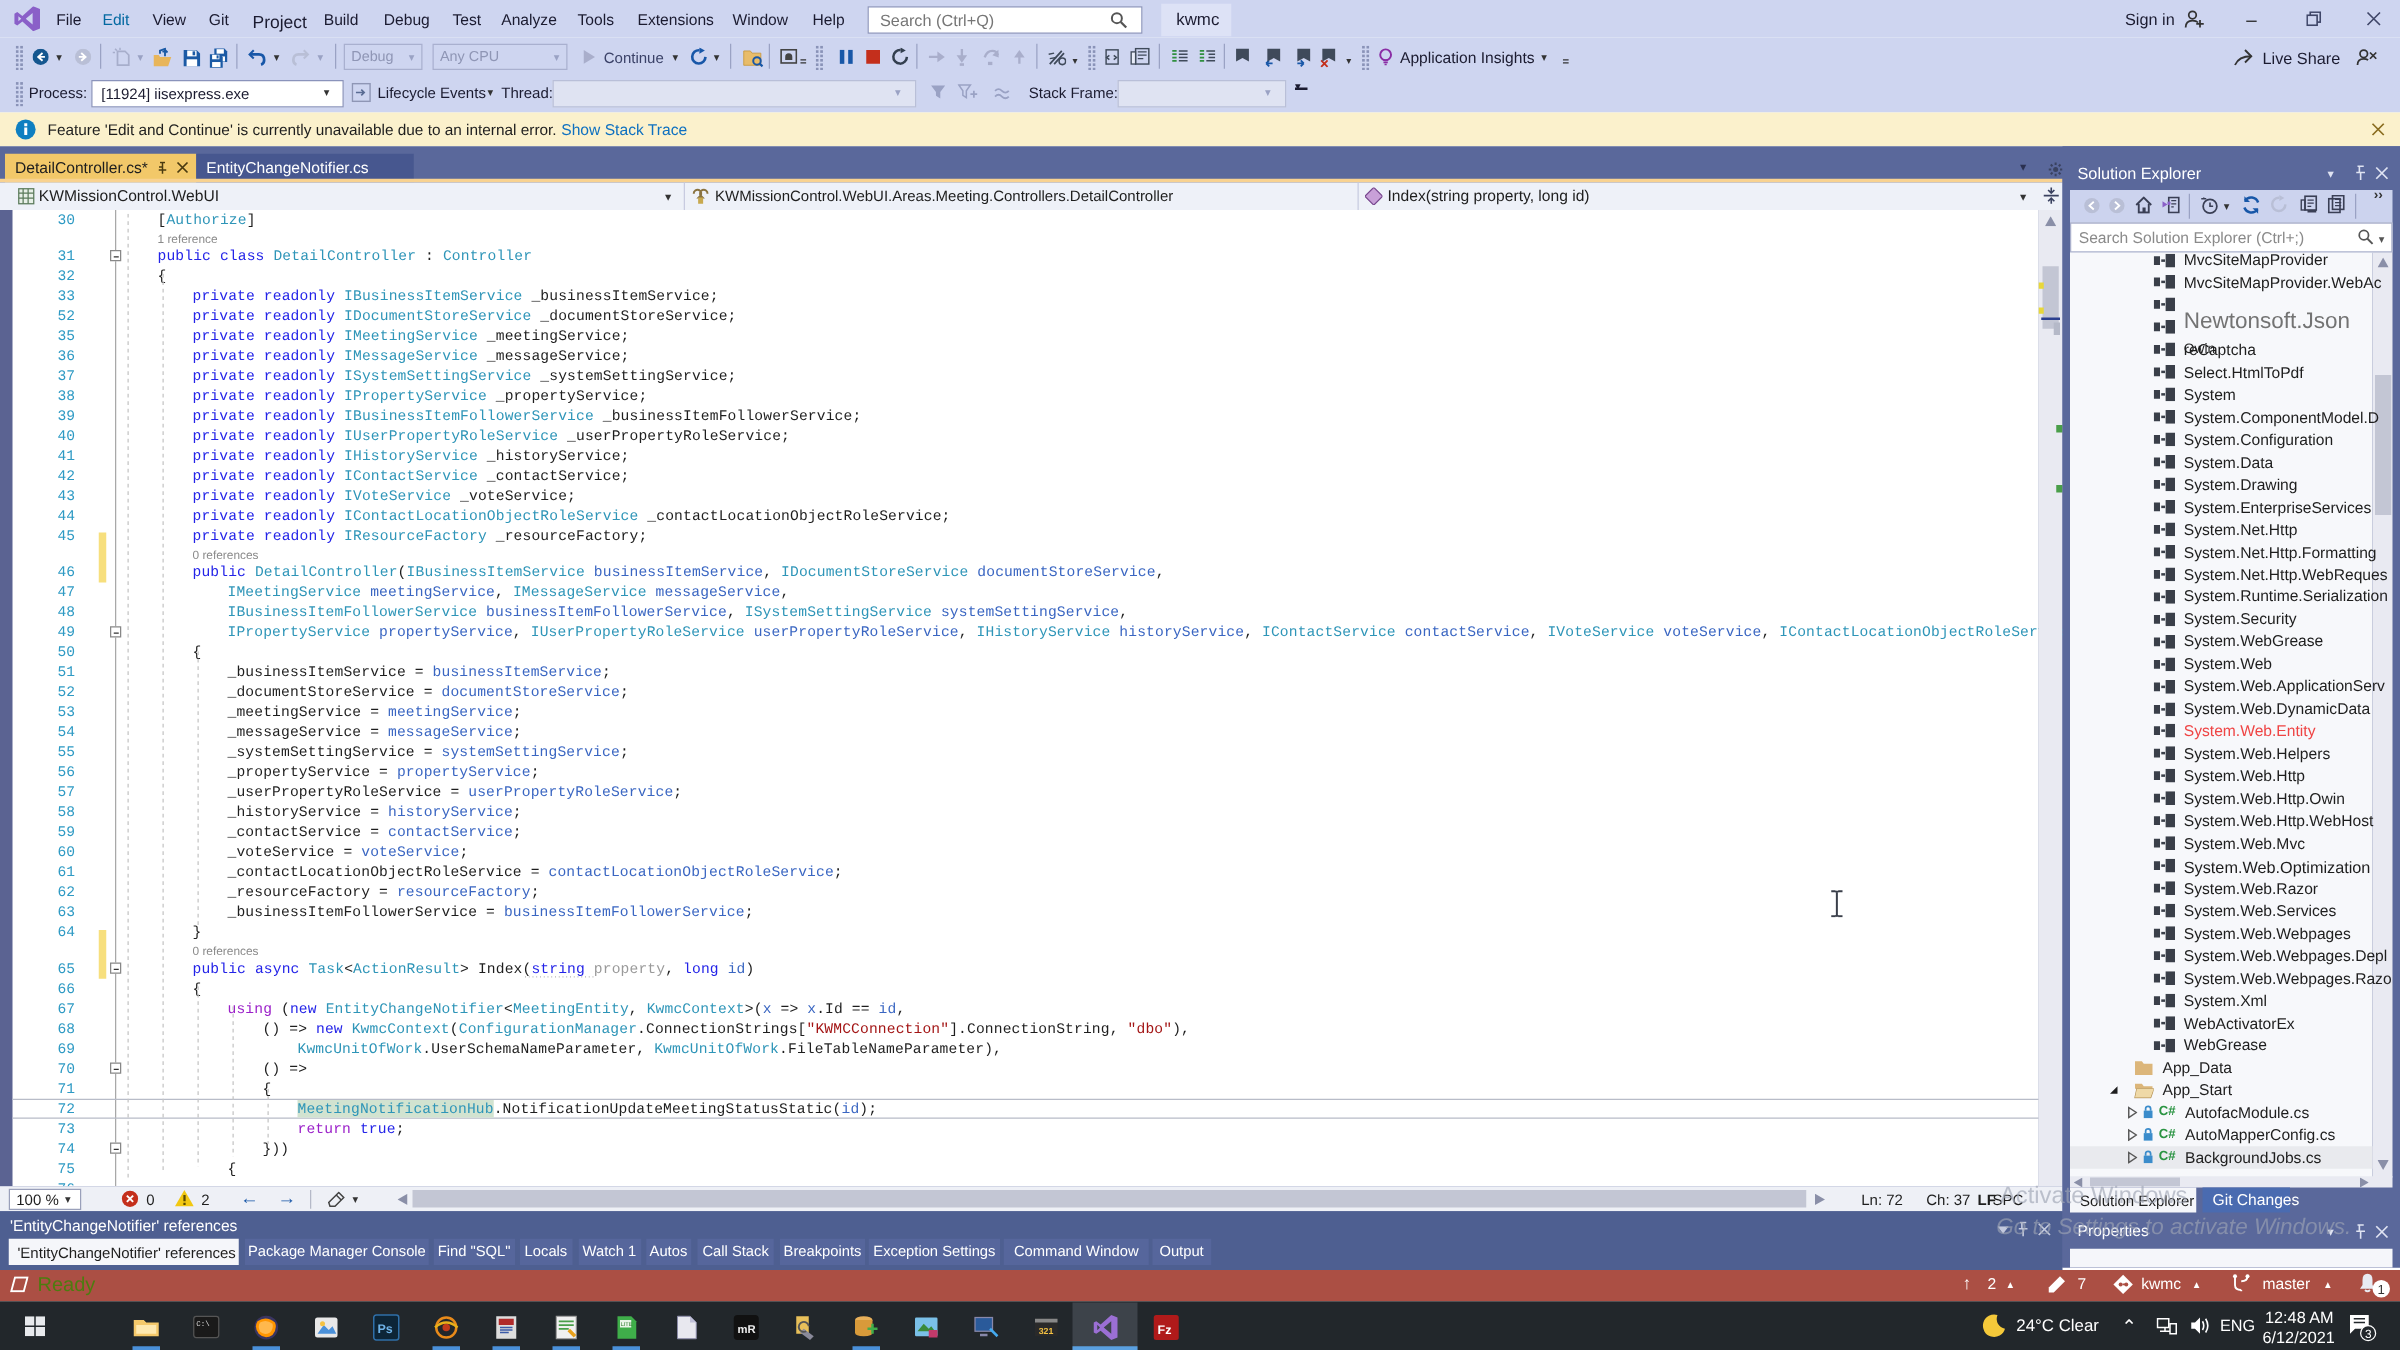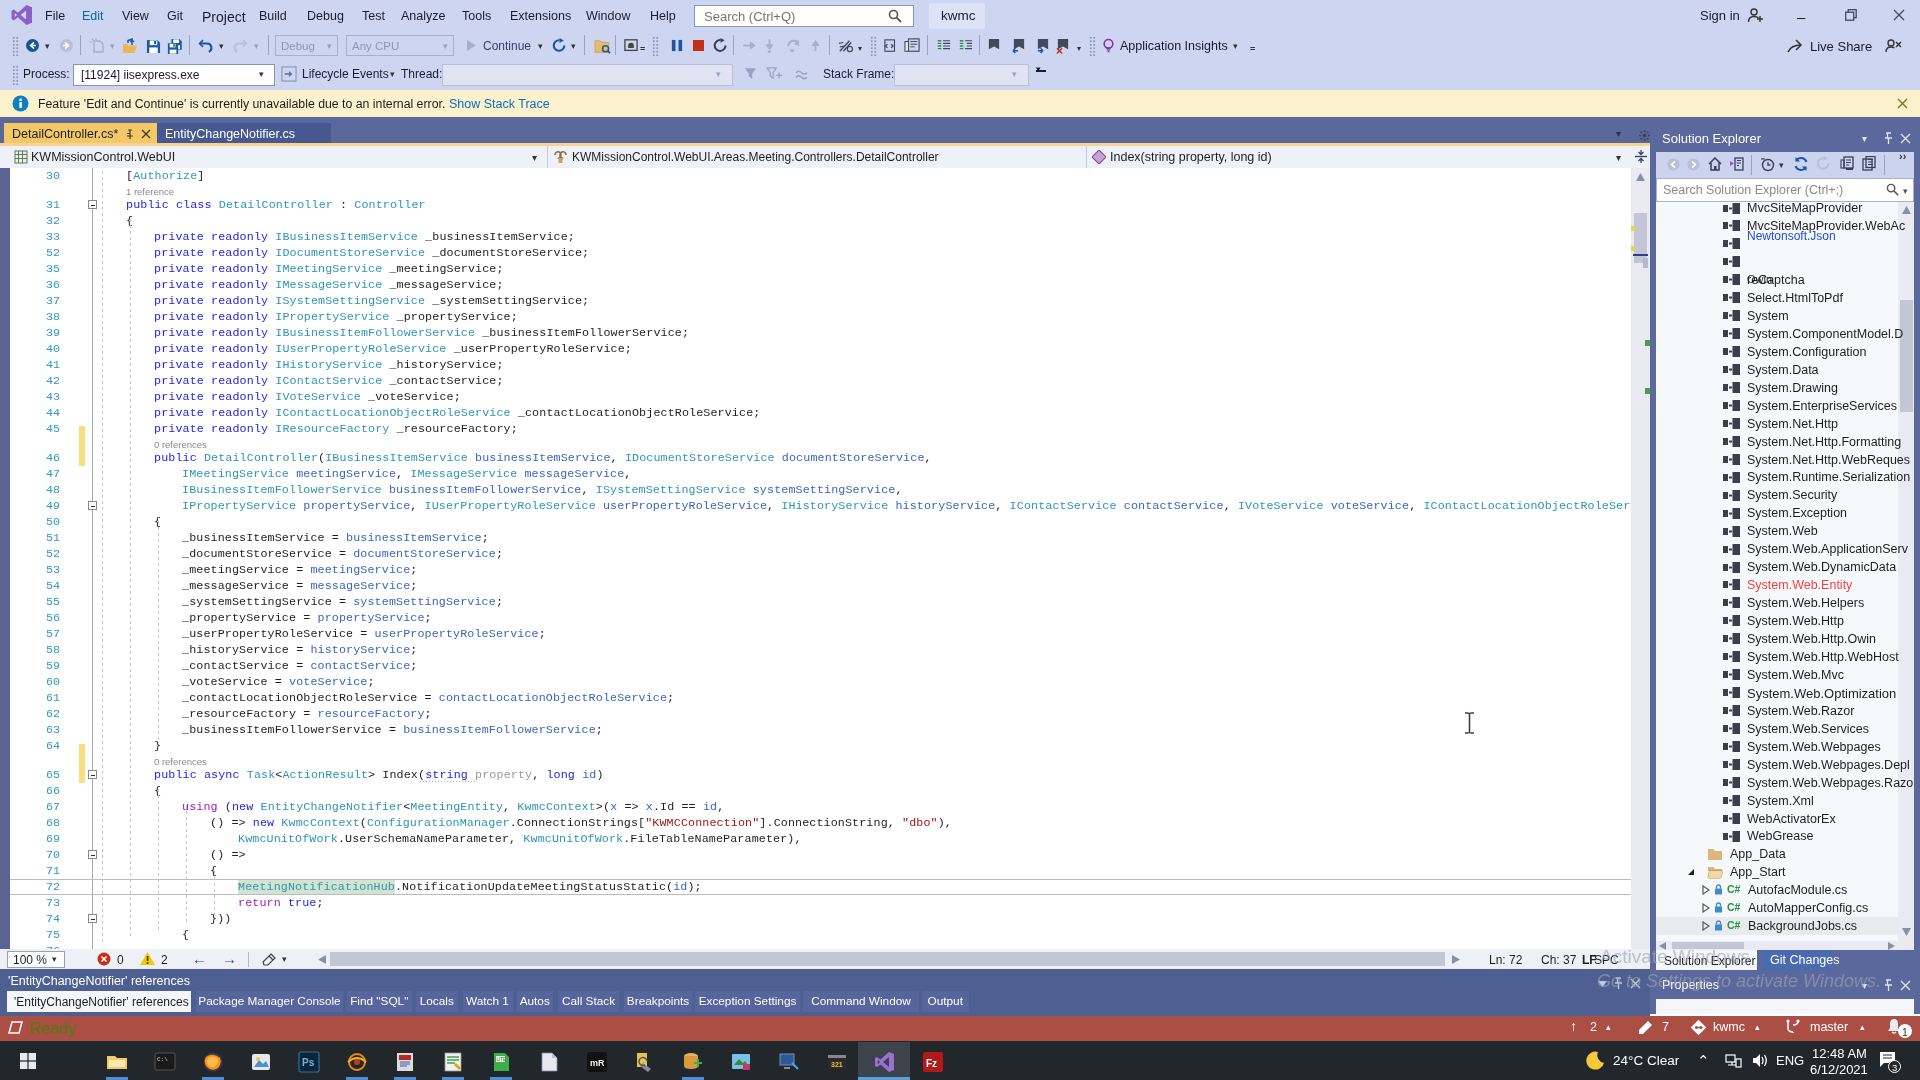--- a/index.html
+++ b/index.html
@@ -571,21 +571,21 @@
     <rect x="0" y="2" width="5" height="7" fill="#3a3f49"></rect>
     <rect x="6" y="4.5" width="3" height="2" fill="#3a3f49"></rect>
     <rect x="9.5" y="0" width="7.5" height="11" fill="#3a3f49"></rect>
   </svg>
 <div class="a" style="left:1747px;top:219.14999999999998px;font-size:12.5px;color:#1e1e1e;font-weight:normal;white-space:nowrap;">MvcSiteMapProvider.WebAc</div>
 <svg class="a" style="left:1723px;top:238.4px" width="17" height="11" viewBox="0 0 17 11">
     <rect x="0" y="2" width="5" height="7" fill="#3a3f49"></rect>
     <rect x="6" y="4.5" width="3" height="2" fill="#3a3f49"></rect>
     <rect x="9.5" y="0" width="7.5" height="11" fill="#3a3f49"></rect>
   </svg>
-<div class="a" style="left:1747px;top:229px;font-size:12px;color:#1d4ed8;font-weight:normal;white-space:nowrap;">Newtonsoft.Json</div>
+<div class="a" style="left:1747px;top:246px;font-size:18px;color:#737373;font-weight:normal;white-space:nowrap;">Newtonsoft.Json</div>
 <svg class="a" style="left:1723px;top:256.35px" width="17" height="11" viewBox="0 0 17 11">
     <rect x="0" y="2" width="5" height="7" fill="#3a3f49"></rect>
     <rect x="6" y="4.5" width="3" height="2" fill="#3a3f49"></rect>
     <rect x="9.5" y="0" width="7.5" height="11" fill="#3a3f49"></rect>
   </svg>
 <div class="a" style="left:1747px;top:273px;font-size:11px;color:#1e1e1e;font-weight:normal;white-space:nowrap;">Owin</div>
 <svg class="a" style="left:1723px;top:274.3px" width="17" height="11" viewBox="0 0 17 11">
     <rect x="0" y="2" width="5" height="7" fill="#3a3f49"></rect>
     <rect x="6" y="4.5" width="3" height="2" fill="#3a3f49"></rect>
     <rect x="9.5" y="0" width="7.5" height="11" fill="#3a3f49"></rect>
@@ -661,21 +661,21 @@
     <rect x="0" y="2" width="5" height="7" fill="#3a3f49"></rect>
     <rect x="6" y="4.5" width="3" height="2" fill="#3a3f49"></rect>
     <rect x="9.5" y="0" width="7.5" height="11" fill="#3a3f49"></rect>
   </svg>
 <div class="a" style="left:1747px;top:488.4px;font-size:12.5px;color:#1e1e1e;font-weight:normal;white-space:nowrap;">System.Security</div>
 <svg class="a" style="left:1723px;top:507.65px" width="17" height="11" viewBox="0 0 17 11">
     <rect x="0" y="2" width="5" height="7" fill="#3a3f49"></rect>
     <rect x="6" y="4.5" width="3" height="2" fill="#3a3f49"></rect>
     <rect x="9.5" y="0" width="7.5" height="11" fill="#3a3f49"></rect>
   </svg>
-<div class="a" style="left:1747px;top:506.34999999999997px;font-size:12.5px;color:#1e1e1e;font-weight:normal;white-space:nowrap;">System.Exception</div>
+<div class="a" style="left:1747px;top:506.34999999999997px;font-size:12.5px;color:#1e1e1e;font-weight:normal;white-space:nowrap;">System.WebGrease</div>
 <svg class="a" style="left:1723px;top:525.5999999999999px" width="17" height="11" viewBox="0 0 17 11">
     <rect x="0" y="2" width="5" height="7" fill="#3a3f49"></rect>
     <rect x="6" y="4.5" width="3" height="2" fill="#3a3f49"></rect>
     <rect x="9.5" y="0" width="7.5" height="11" fill="#3a3f49"></rect>
   </svg>
 <div class="a" style="left:1747px;top:524.3px;font-size:12.5px;color:#1e1e1e;font-weight:normal;white-space:nowrap;">System.Web</div>
 <svg class="a" style="left:1723px;top:543.55px" width="17" height="11" viewBox="0 0 17 11">
     <rect x="0" y="2" width="5" height="7" fill="#3a3f49"></rect>
     <rect x="6" y="4.5" width="3" height="2" fill="#3a3f49"></rect>
     <rect x="9.5" y="0" width="7.5" height="11" fill="#3a3f49"></rect>

